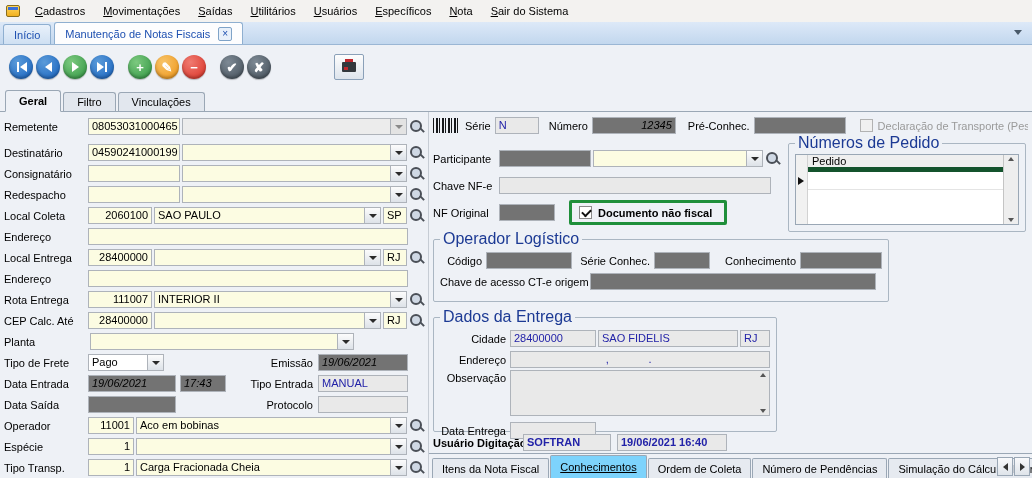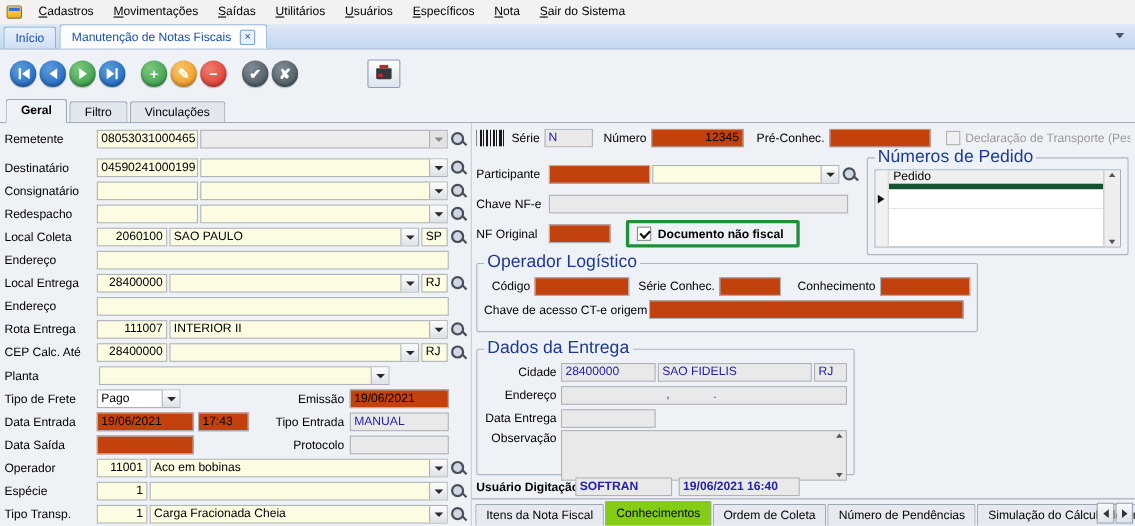--- a/index.html
+++ b/index.html
@@ -47,21 +47,21 @@
   
   .form { position:absolute; top:112px; bottom:0; left:0; right:0; display:flex; background:#eef1f6; }
   .left-panel { width:428px; padding-top:4px; flex:none; }
   .right-panel { flex:1; border-left:1px solid #c6ccd4; position:relative; }
 
   .row { display:flex; align-items:center; height:21px; padding-left:4px; padding-right:2px; }
   .row.first { height:21px; margin-bottom:5px; }
   .lbl { width:84px; text-align:left; padding-right:5px; flex:none; white-space:nowrap; }
   .lbl2 { flex:1; text-align:right; padding-right:5px; white-space:nowrap; }
   .inp { border:1px solid #aeb3ba; background:#fcfce2; height:17px; line-height:15px; padding:0 3px; flex:none; white-space:pre; overflow:hidden; }
-  .inp.white { background:#c2410c; }
+  .inp.white { background:#737373;font-style:italic; }
   .inp.ro { background:#e9e9e9; color:#2222a8; }
   .inp.num { text-align:right; }
   .inp.flex1 { flex:1; }
   .w24{width:24px} .w30{width:30px} .w44{width:44px} .w46{width:46px} .w56{width:56px}
   .w64{width:64px} .w82{width:82px} .w84{width:84px} .w86{width:86px} .w88{width:88px}
   .w90{width:90px} .w92{width:92px} .w110{width:110px} .w140{width:140px} .w272{width:272px}
   .gap2{width:2px;flex:none} .gap4{width:4px;flex:none} .gap6{width:6px;flex:none} .sp18{width:18px;flex:none}
   .ml6{margin-left:6px} .ml10{margin-left:10px} .ml12{margin-left:12px} .ml14{margin-left:14px}
 
   .combo { flex:1; display:flex; align-items:stretch; border:1px solid #aeb3ba; background:#fcfce2; height:17px; margin-left:2px; min-width:0; }
@@ -119,21 +119,21 @@
 
   .obs { flex:1; height:46px; background:#e9e9e9; border:1px solid #aeb3ba; display:flex; }
   .obs-text { flex:1; padding:1px 3px; color:#2222a8; }
   .obs-scroll { width:13px; display:flex; flex-direction:column; justify-content:space-between; align-items:center; padding:2px 0; }
 
   .urow { position:absolute; left:4px; top:322px; display:flex; align-items:center;font-weight:bold; }
   .urow .rlbl { width:90px; }
 
   .btabs { position:absolute; left:0; right:0; bottom:0; height:25px; border-top:1px solid #9aa7b5; background:#eef1f6; display:flex; align-items:flex-end; padding-left:3px; overflow:hidden; }
   .btab { height:20px; padding:0 9px; border:1px solid #9aa7b5; border-bottom:none; border-radius:2px 2px 0 0; margin-right:1px; display:flex; align-items:center; background:#e6eaf0; white-space:nowrap; flex:none; }
-  .btab.active { background:#84cc16; height:23px; }
+  .btab.active { background:#7dd3fc; height:23px;text-decoration:underline; }
   .bt-scroll { position:absolute; right:2px; bottom:2px; display:flex; }
   .bt-btn { width:16px; height:19px; border:1px solid #9aa7b5; background:linear-gradient(#f8f9fb,#dfe4ea); display:flex; align-items:center; justify-content:center; margin-left:1px; }
   .tri-l-sm { width:0; height:0; border-top:4px solid transparent; border-bottom:4px solid transparent; border-right:5px solid #333; }
   .tri-r-sm { width:0; height:0; border-top:4px solid transparent; border-bottom:4px solid transparent; border-left:5px solid #333; }
 </style>
 </head>
 <body>
 
 <div class="app">
 
@@ -476,34 +476,34 @@
           <span class="inp w86 ro">28400000</span>
           <span class="gap2"></span>
           <span class="inp w140 ro">SAO FIDELIS</span>
           <span class="gap2"></span>
           <span class="inp w30 ro">RJ</span>
         </div>
         <div class="frow">
           <span class="rlbl tr" style="width:70px">Endereço</span>
           <span class="inp ro flex1">                              ,             .</span>
         </div>
-        <div class="frow">
-          <span class="rlbl tr" style="width:70px">Data Entrega</span>
-          <span class="inp w86 ro"></span>
-        </div>
         <div class="frow tall">
           <span class="rlbl tr" style="width:70px">Observação</span>
           <div class="obs">
             <span class="obs-text"></span>
             <div class="obs-scroll">
               <span class="sarr up"></span>
               <span class="sarr down"></span>
             </div>
           </div>
         </div>
+        <div class="frow">
+          <span class="rlbl tr" style="width:70px">Data Entrega</span>
+          <span class="inp w86 ro"></span>
+        </div>
       </fieldset>
 
       <div class="urow">
         <span class="rlbl tr">Usuário Digitação</span>
         <span class="inp w88 ro">SOFTRAN</span>
         <span class="gap6"></span>
         <span class="inp w110 ro">19/06/2021 16:40</span>
       </div>
 
       <div class="btabs">

